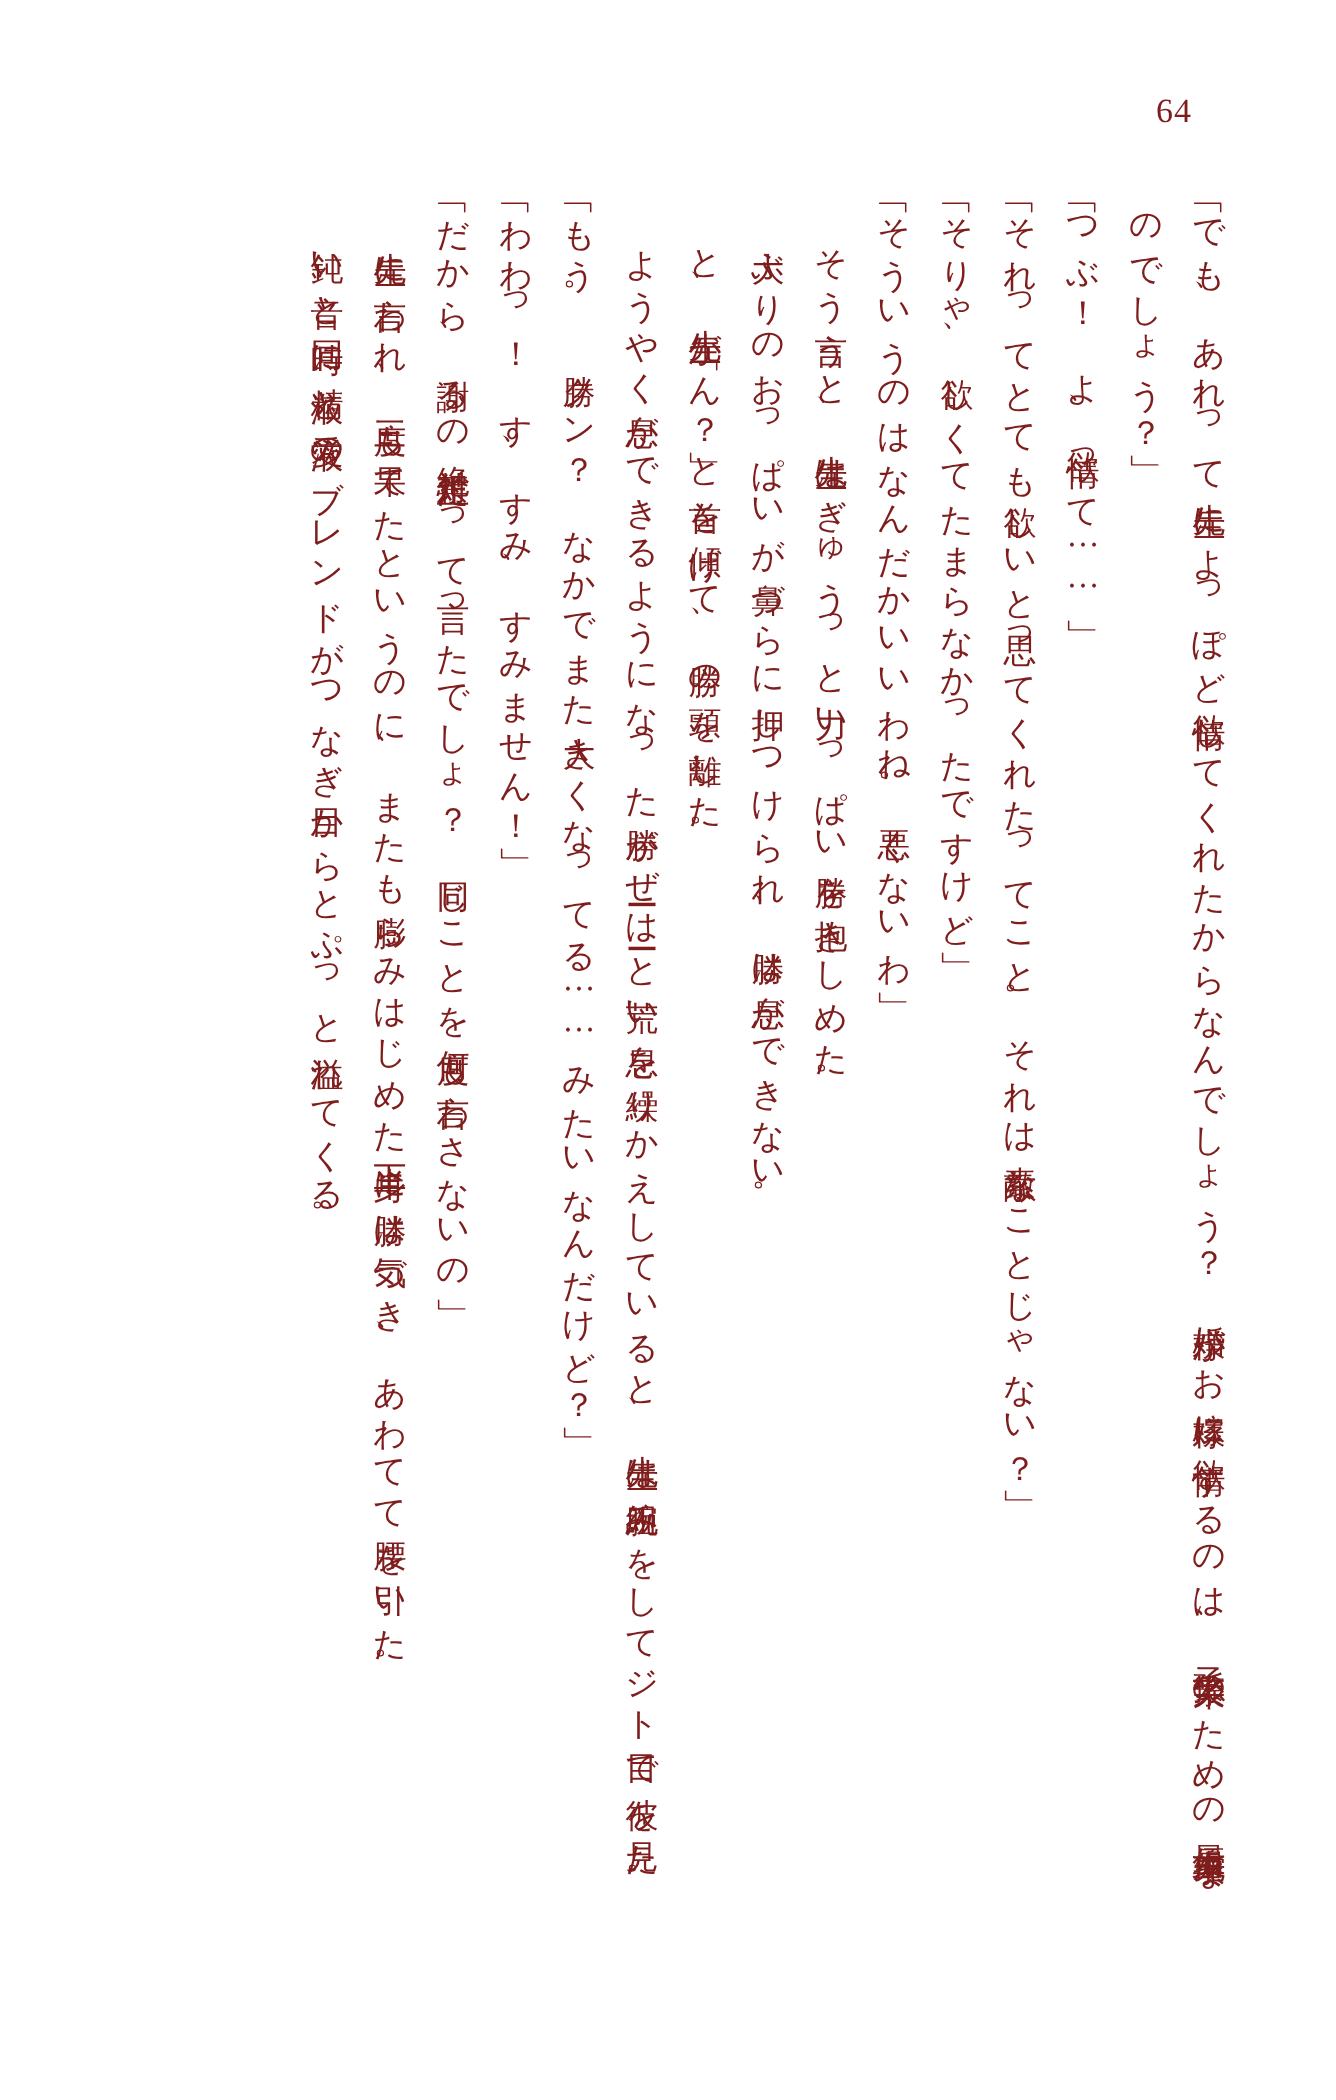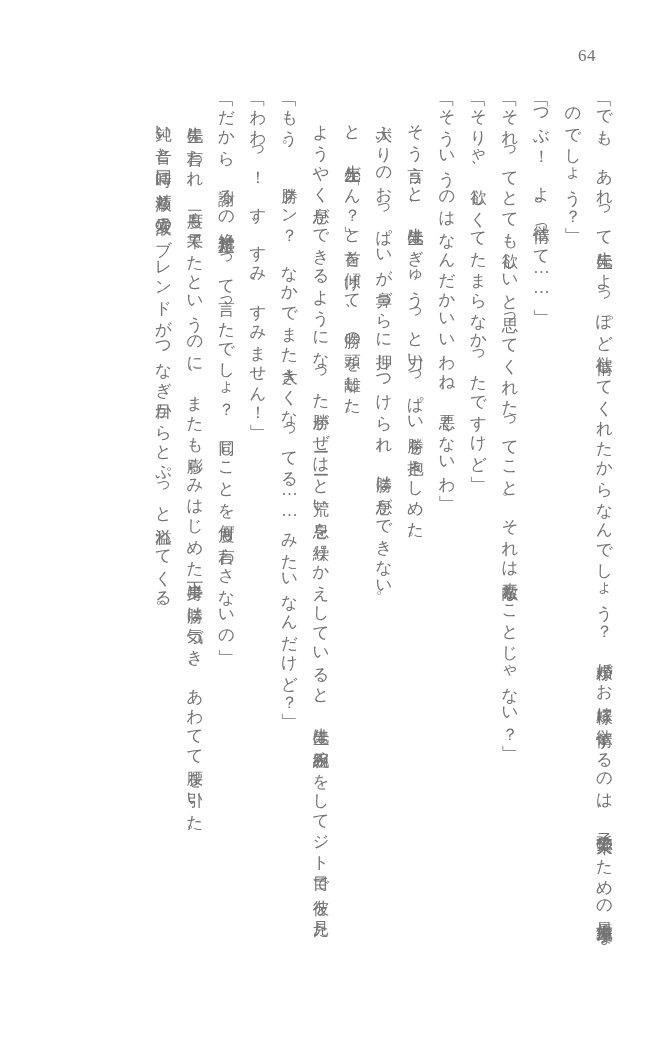--- a/index.html
+++ b/index.html
@@ -7,21 +7,21 @@
     padding: 0;
     background: #ffffff;
   }
   .page {
     position: relative;
     width: 668px;
     height: 1050px;
     background: #ffffff;
     overflow: hidden;
     font-family: "Liberation Serif", "DejaVu Serif", serif;
-    color: #737373;
+    color: #7f1d1d;
   }
   .page-number {
     position: absolute;
     top: 46px;
     right: 72px;
     font-size: 17px;
     letter-spacing: 0.5px;
     font-family: "Liberation Serif", "DejaVu Serif", serif;
   }
   .body-text {

